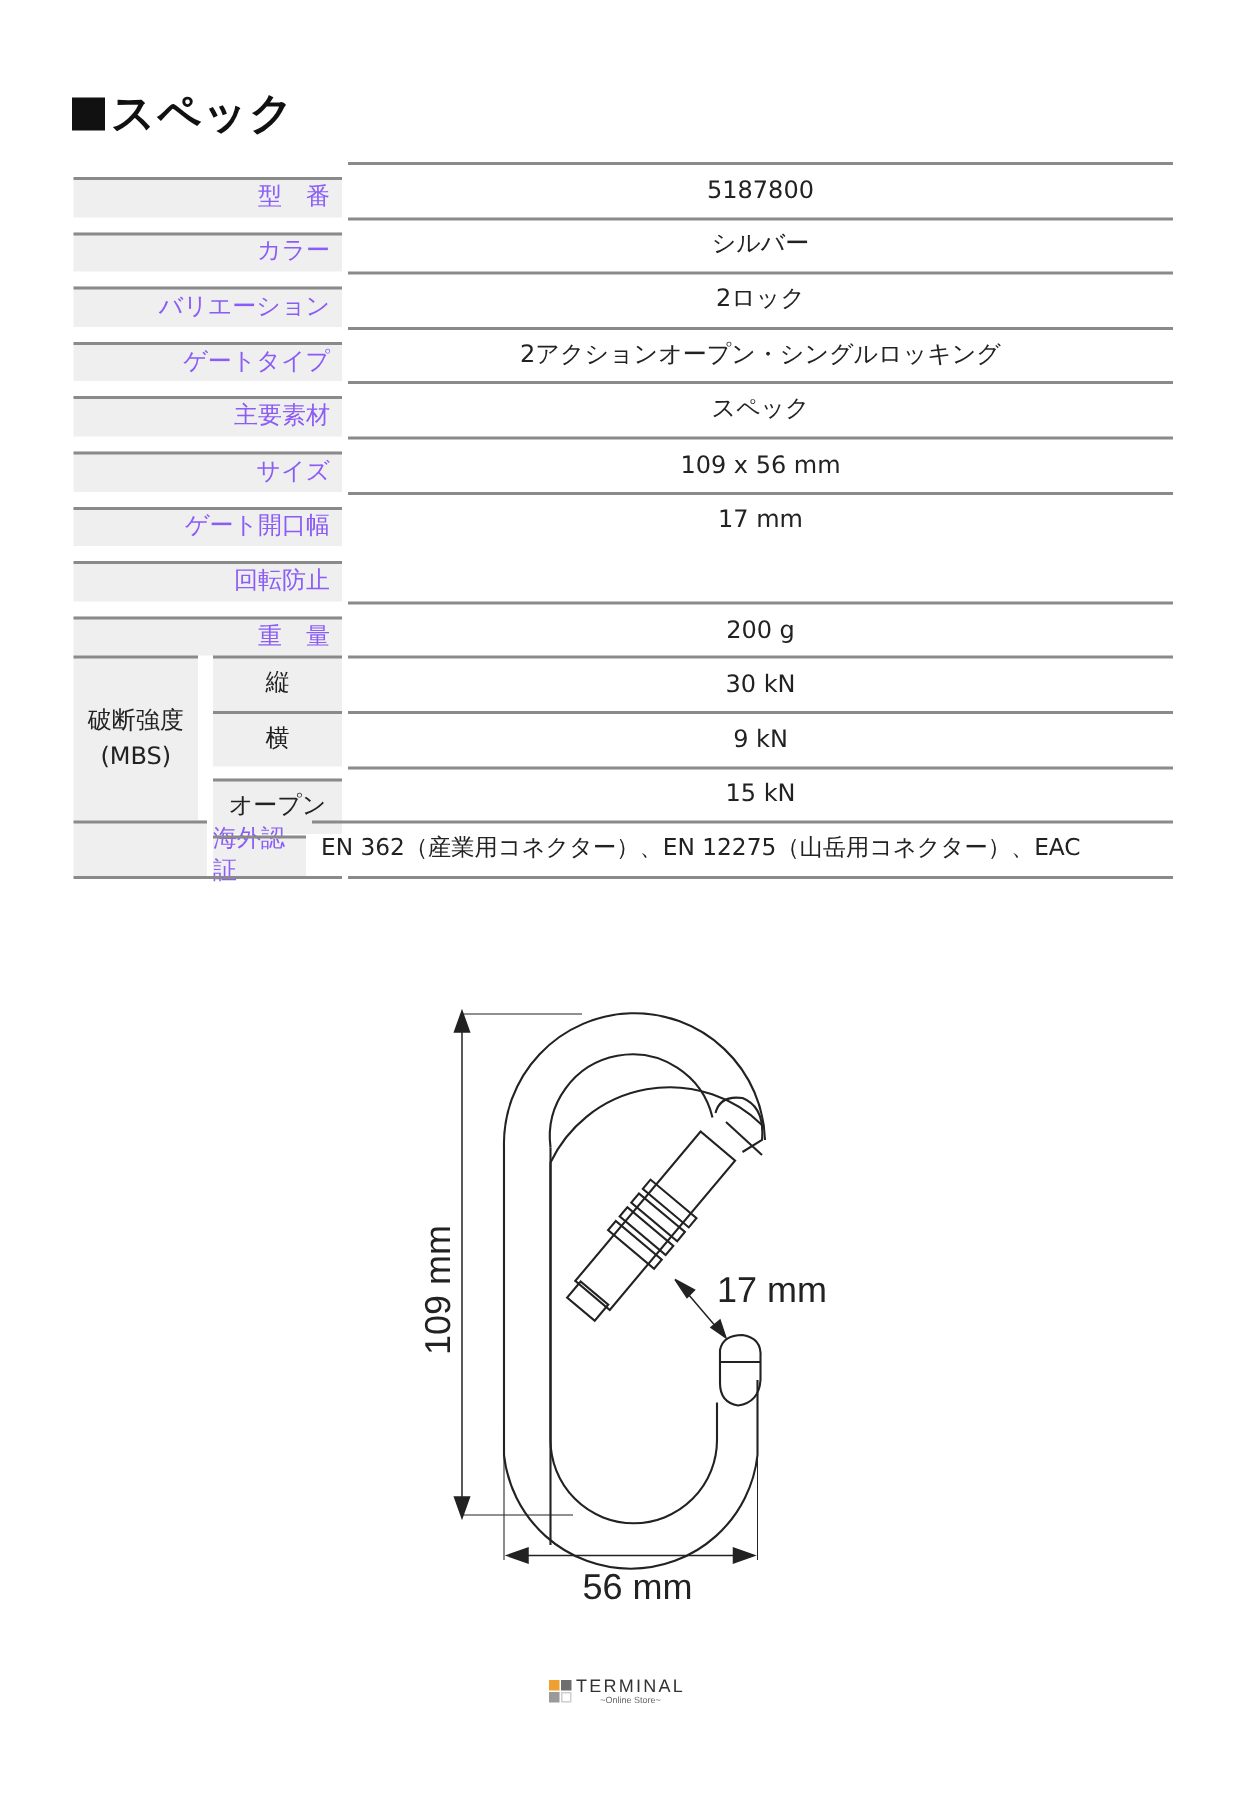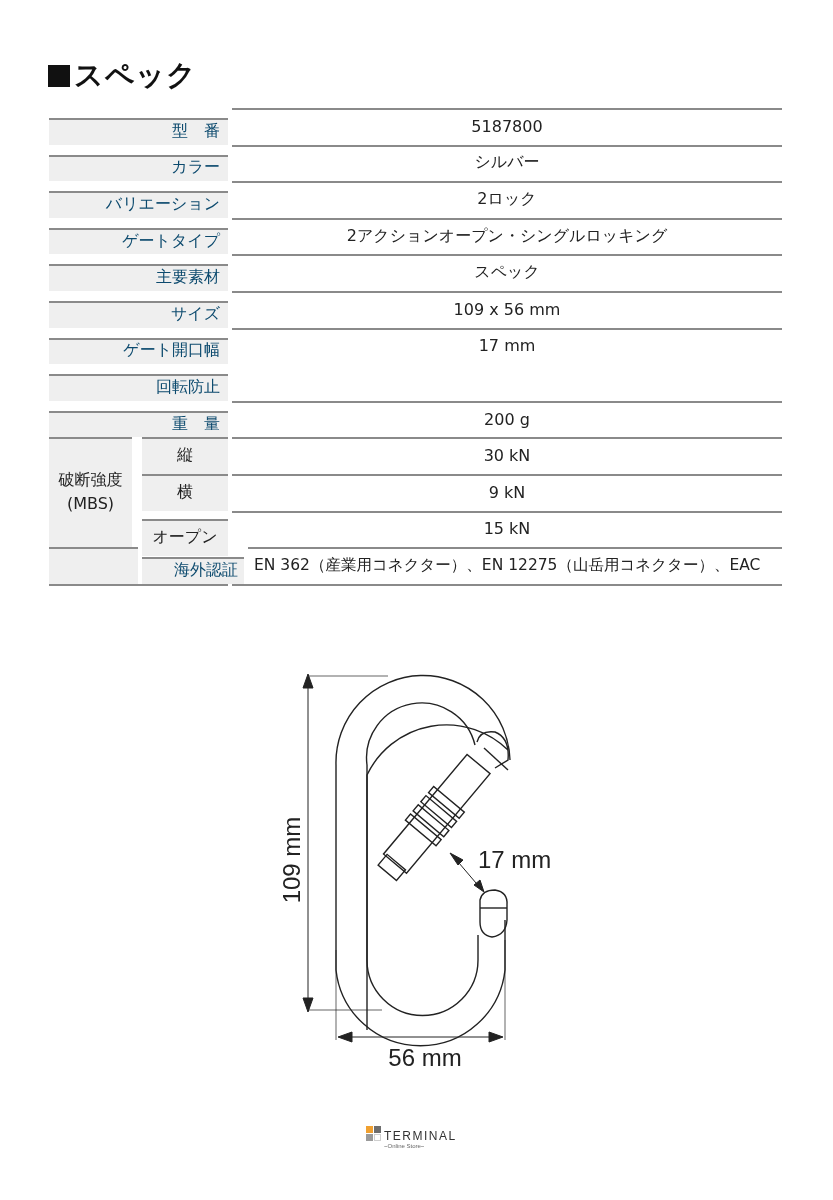--- a/index.html
+++ b/index.html
@@ -7,40 +7,40 @@
          font-family: "DejaVu Sans", "Liberation Sans", sans-serif; color: #222; }
 
   .title { position: absolute; left: 48px; top: 56px; font-size: 29px; font-weight: bold;
            color: #111; letter-spacing: 1px; display: flex; align-items: center; }
   .title .sq { display: inline-block; width: 22px; height: 22px; background: #111; margin-right: 4px; }
 
   .spec { position: absolute; left: 49px; top: 108px; width: 733px; }
   .row { position: relative; height: 36.6px; display: flex; }
   .cell { position: relative; display: flex; align-items: center; font-size: 16px; box-sizing: border-box; }
   .cell::before { content: ""; position: absolute; left: 0; right: 0; top: 0; height: 2px; background: #8a8a8a; }
-  .lab { width: 179px; background: #efefef; justify-content: flex-end; padding-right: 8px; color: #0c4a6e; margin-top: 10px; }
+  .lab { width: 179px; background: #efefef; justify-content: flex-end; padding-right: 8px; color: #8b5cf6; margin-top: 10px; }
   .gap { width: 4px; }
   .val { flex: 1; justify-content: center; color: #222; }
   .val.left { justify-content: flex-start; padding-left: 6px; }
   .bottom-line { position: absolute; height: 2px; background: #8a8a8a; }
 
   .group { position: absolute; left: 0; width: 83px; background: #efefef; display: flex;
            align-items: center; justify-content: center; text-align: center; font-size: 16px; line-height: 1.5; }
   .group::before { content: ""; position: absolute; left: 0; right: 0; top: 0; height: 2px; background: #8a8a8a; }
   .sublab { position: absolute; left: 93px; width: 86px; background: #efefef; display: flex;
             align-items: center; justify-content: center; font-size: 16px; }
   .sublab::before { content: ""; position: absolute; left: 0; right: 0; top: 0; height: 2px; background: #8a8a8a; }
 
   .diagram { position: absolute; left: 270px; top: 660px; width: 300px; height: 420px; }
   .dim-text { font-family: "Liberation Sans", sans-serif; font-size: 24px; fill: #222; }
 
   .logo { position: absolute; left: 366px; top: 1118px; display: flex; align-items: center; }
   .logo-grid { display: grid; grid-template-columns: 7px 7px; grid-template-rows: 7px 7px; gap: 1px; margin-right: 3px; }
   .logo-grid span { display: block; }
-  .logo-text { display: flex; flex-direction: column; line-height: 1; margin-top: 12px; }
+  .logo-text { display: flex; flex-direction: column; align-items: center; line-height: 1; }
   .logo-main { font-family: "Liberation Sans", sans-serif; font-size: 12px; letter-spacing: 1.5px; color: #333; }
   .logo-sub { font-family: "Liberation Sans", sans-serif; font-size: 6px; color: #666; margin-top: 1px; }
 </style>
 </head>
 <body>
 
 <div class="title">
   <span class="sq"></span>
   <span>スペック</span>
 </div>
@@ -111,21 +111,21 @@
         </div>
       <div class="row">
           <div class="cell val">15 kN</div>
         </div>
     </div>
   </div>
 
   <div class="row">
     <div class="cell" style="width:89px; background:#efefef;"></div>
     <div style="width:4px;"></div>
-    <div class="cell lab" style="width:102px; padding-right:6px;">海外認証</div>
+    <div class="cell lab" style="width:62px; padding-right:6px;">海外認証</div>
     <div class="gap"></div>
     <div class="cell val left" style="font-size:15.5px;">EN 362（産業用コネクター）、EN 12275（山岳用コネクター）、EAC</div>
   </div>
   <div style="position:relative; height:2px;">
     <div class="bottom-line" style="left:0; width:179px; top:0;"></div>
     <div class="bottom-line" style="left:183px; right:0; top:0;"></div>
   </div>
 </div>
 
 <svg class="diagram" viewBox="0 0 300 420" width="300" height="420">

